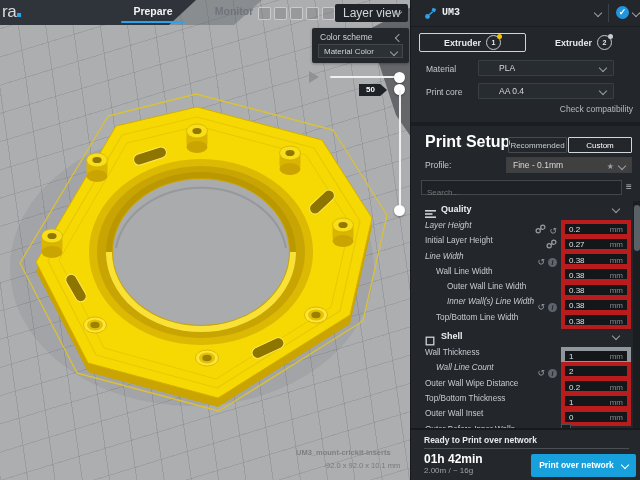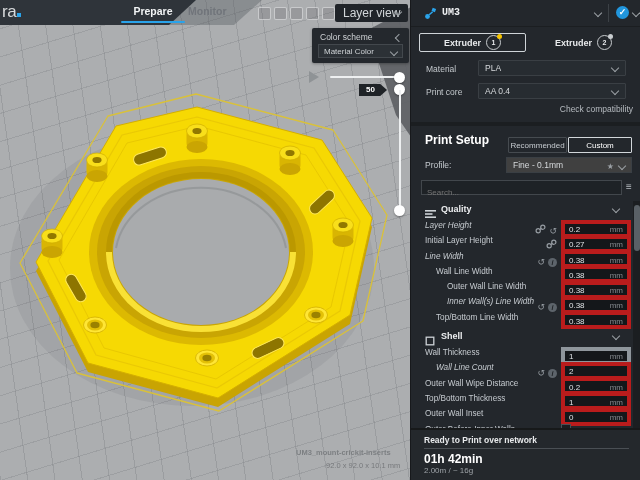--- a/index.html
+++ b/index.html
@@ -14,21 +14,21 @@
   
   .strip-light{left:0;top:0;width:262px;height:25px;background:rgba(82,87,92,.38);
     clip-path:polygon(0 0,262px 0,234px 25px,0 25px);}
   .strip-dark{left:0;top:0;width:196px;height:25px;background:#2f343a;
     clip-path:polygon(0 0,196px 0,169px 25px,0 25px);}
   #logo{left:2px;top:2px;font-size:17px;font-weight:normal;color:#d8dadc;letter-spacing:-.5px;}
   #logo .dot{display:inline-block;width:4px;height:4px;background:#2aa3ea;margin-left:1px;}
   .tab{top:5px;font-size:10.5px;font-weight:bold;}
   #tab-prepare{left:120px;width:66px;text-align:center;color:#f2f4f5;}
   #tab-underline{left:121px;top:20.5px;width:64px;height:2.5px;background:#2aa3ea;border-radius:1px;}
-  #tab-monitor{left:188px;width:60px;text-align:left;color:#70747a;}
+  #tab-monitor{left:204px;width:60px;text-align:center;color:#70747a;}
   .view-icons{left:258px;top:7px;display:flex;gap:3px;}
   .view-icons span{width:11px;height:11px;border:1px solid rgba(240,242,244,.55);background:rgba(80,84,88,.22);border-radius:2px;display:inline-block;}
   #viewmode{left:335px;top:4px;width:73px;height:18px;background:#202429;border-radius:2px;color:#d2d6d9;font-size:12px;line-height:18px;padding-left:8px;box-sizing:border-box;}
   .cv{width:5px;height:5px;border-right:1.3px solid #9ba0a5;border-bottom:1.3px solid #9ba0a5;transform:rotate(45deg);display:inline-block;}
   .cv.left{transform:rotate(135deg);}
   #viewmode .cv{position:absolute;right:7px;top:5px;}
   
   #color-panel{left:312px;top:28px;width:97px;height:35px;background:#24282d;border-radius:2px;box-shadow:0 1px 3px rgba(0,0,0,.3);}
   #color-panel .lab{left:8px;top:4px;font-size:8.5px;color:#ced2d5;}
   #color-panel .cv.left{right:7px;top:7px;position:absolute;}
@@ -55,25 +55,25 @@
   #check-circle{left:205px;top:6px;width:13px;height:13px;border-radius:50%;background:#2196dd;color:#fff;font-size:9px;line-height:13px;text-align:center;font-weight:bold;}
   #p-header .cv.c2{left:222px;top:10px;position:absolute;}
   .ext-tab{top:33px;height:19px;border-radius:2px;border:1px solid transparent;color:#e8eaec;font-size:9px;font-weight:bold;display:flex;align-items:center;justify-content:center;gap:5px;box-sizing:border-box;}
   #ext1{left:8px;width:107px;border-color:#cfd4d8;}
   #ext2{left:121px;width:103px;}
   .numc{width:13px;height:13px;border:1px solid #c6cacd;border-radius:50%;font-size:7px;line-height:13px;text-align:center;position:relative;font-weight:bold;}
   .numc .badge{position:absolute;right:-2px;top:-2px;width:5px;height:5px;border-radius:50%;}
   .badge.yellow{background:#f5c400;}
   .badge.gray{background:#c9cdd0;}
   .frow-label{left:15px;font-size:8.5px;color:#c3c8cc;}
-  .fselect{left:67px;width:148px;height:16px;background:#272c31;border:1px solid #3a3f44;border-radius:1px;font-size:8.5px;color:#d6d9dc;line-height:15px;padding-left:6px;box-sizing:border-box;}
+  .fselect{left:67px;width:136px;height:16px;background:#272c31;border:1px solid #3a3f44;border-radius:1px;font-size:8.5px;color:#d6d9dc;line-height:15px;padding-left:20px;box-sizing:border-box;}
   .fselect .cv{position:absolute;right:7px;top:4px;}
   #check-compat{left:0;top:104px;width:222px;text-align:right;font-size:8.5px;color:#b6bbc0;}
   #div1{left:0;top:122px;width:230px;height:4px;background:#1b1e21;}
-  #ps-title{left:14px;top:133px;font-size:12px;font-weight:bold;color:#fff;text-align:right;}
+  #ps-title{left:14px;top:133px;font-size:16px;font-weight:bold;color:#fff;text-align:right;}
   .mode-btn{top:137px;height:16px;border:1px solid #464b50;border-radius:1px;font-size:8px;line-height:15px;text-align:center;color:#c6cbd0;box-sizing:border-box;}
   #mode-rec{left:97px;width:59px;}
   #mode-custom{left:157px;width:64px;border-color:#d2d7db;color:#fff;}
   #profile-label{left:14px;top:160px;font-size:8.5px;}
   #profile-select{left:95px;top:157px;width:126px;height:16px;background:#404040;border:1px solid #3a3f44;font-size:8.5px;color:#d6d9dc;line-height:15px;padding-left:6px;box-sizing:border-box;}
   #profile-select .star{position:absolute;right:17px;top:1px;color:#9ba0a5;font-size:8px;}
   #profile-select .cv{position:absolute;right:6px;top:4.5px;}
   #search-box{left:10px;top:180px;width:201px;height:15px;background:#1e2226;border:1px solid #42474c;box-sizing:border-box;}
   #search-box input{width:100%;height:100%;background:transparent;border:0;outline:0;color:#9da2a7;font-size:8px;padding:0 5px;font-family:"Liberation Sans",sans-serif;box-sizing:border-box;}
   #search-menu{left:215px;top:181px;font-size:10px;color:#b7bcc1;line-height:12px;}
@@ -428,14 +428,15 @@
     </div>
   <div id="scrollbar" class="abs">
       <div id="scroll-thumb"></div>
     </div>
 
   <div id="bottom-bar" class="abs">
     <div id="ready-text" class="abs">Ready to Print over network</div>
     <div id="bb-div" class="abs"></div>
     <div id="time-text" class="abs">01h 42min</div>
     <div id="usage-text" class="abs">2.00m / ~ 16g</div>
+    <div id="print-btn" class="abs"><span>Print over network</span><span class="cv"></span></div>
   </div>
 </div>
 
 </body></html>

